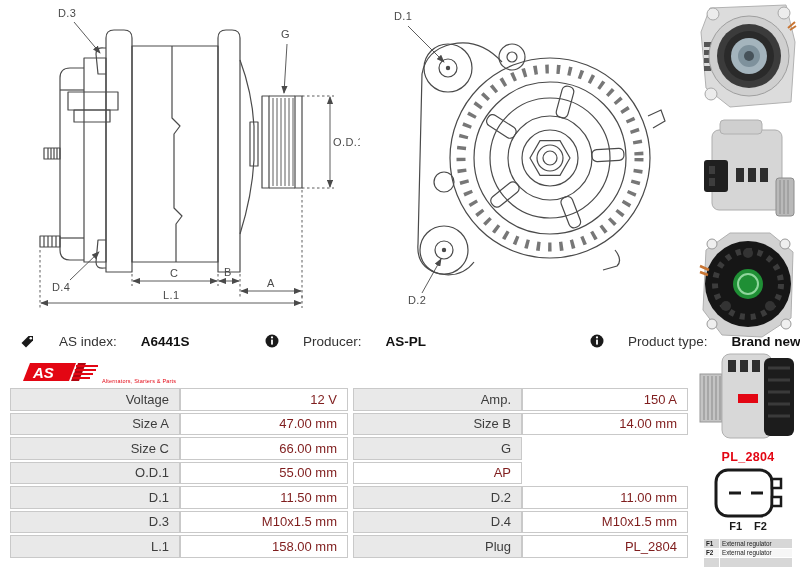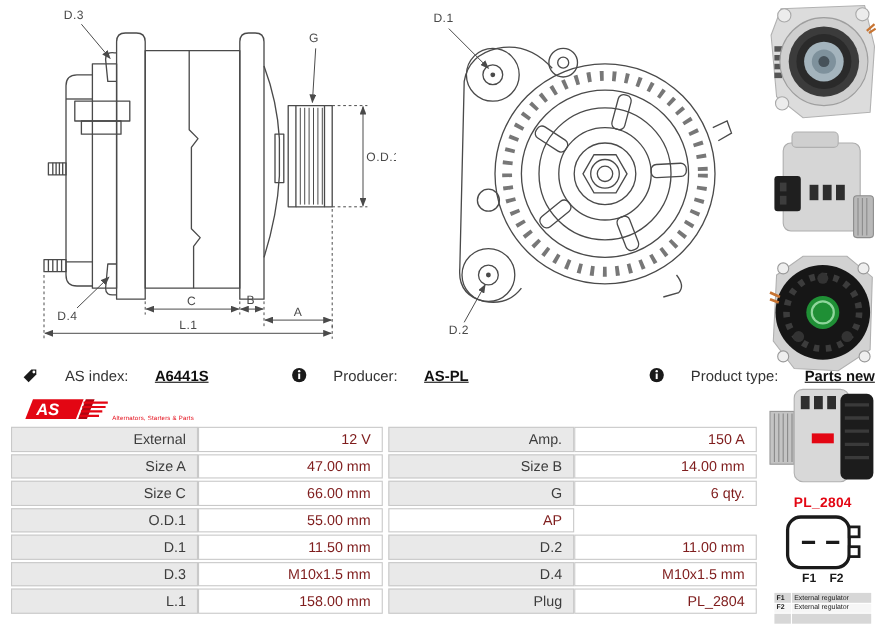--- a/index.html
+++ b/index.html
@@ -10,21 +10,21 @@
   
   .drawings{position:absolute;left:0;top:0;width:700px;height:315px;}
   .drawings svg text{font-family:"Liberation Sans",sans-serif;fill:#4a4a4a;font-size:11px;letter-spacing:.4px;}
   
   .info-grid{
     position:absolute;left:20px;top:324px;width:690px;
     display:grid;grid-template-columns:245px 325px 120px;grid-auto-rows:34px;
     font-size:13.5px;align-items:center;
   }
   .info-item{display:flex;align-items:center;gap:24px;white-space:nowrap;}
-  .info-item .b{font-weight:bold;color:#111;text-decoration:underline;}
+  .info-item .b{font-weight:bold;color:#111;}
   .red-line{color:#e30613;font-weight:bold;letter-spacing:.2px;}
   .icon{flex:0 0 auto;display:inline-flex;}
   .as-logo-wrap{display:flex;flex-direction:row;align-items:flex-end;margin-top:-4px;}
   .as-logo-tagline{font-size:5.5px;color:#e30613;margin-top:1px;letter-spacing:.2px;}
   
   .spec-table{position:absolute;left:10px;top:388px;width:680px;}
   .srow{display:grid;grid-template-columns:170px 168px 5px 169px 166px;margin-bottom:2px;}
   .cell{
     box-sizing:border-box;height:22.5px;border:1px solid #c9c9c9;
     display:flex;align-items:center;justify-content:flex-end;
@@ -172,54 +172,53 @@
 
   <div class="info-item">
     <span class="icon">
       <svg width="14" height="14" viewBox="0 0 14 14">
           <circle cx="7" cy="7" r="6.5" fill="#1a1a1a"></circle>
           <rect x="6.1" y="5.6" width="1.8" height="5" fill="#fff"></rect>
           <circle cx="7" cy="3.4" r="1.1" fill="#fff"></circle>
         </svg>
     </span>
     <span>Product type:</span>
-    <span class="b">Parts new</span>
+    <span class="b">Brand new</span>
   </div>
   <div class="as-logo-wrap">
     <svg width="82" height="22" viewBox="0 0 82 22">
       <polygon points="10,1 56,1 49,19 3,19" fill="#e30613"></polygon>
       <polygon points="58,1 66,1 59,19 51,19" fill="#b00510"></polygon>
       <path d="M56,4 H78 M54.8,8 H76 M53.6,12 H73 M52.4,16 H70" stroke="#e30613" stroke-width="2"></path>
       <text x="13" y="15.5" font-size="15" font-style="italic" font-weight="bold" fill="#fff" font-family="Liberation Sans, sans-serif">AS</text>
     </svg>
     <span class="as-logo-tagline">Alternators, Starters &amp; Parts</span>
   </div>
 </div>
 
 <div class="spec-table">
   <div class="srow">
-    <div class="cell lbl">External</div>
+    <div class="cell lbl">Voltage</div>
     <div class="cell val">12 V</div>
     <div class="gap"></div>
     <div class="cell lbl">Amp.</div>
     <div class="cell val">150 A</div>
   </div>
   <div class="srow">
     <div class="cell lbl">Size A</div>
     <div class="cell val">47.00 mm</div>
     <div class="gap"></div>
     <div class="cell lbl">Size B</div>
     <div class="cell val">14.00 mm</div>
   </div>
   <div class="srow">
     <div class="cell lbl">Size C</div>
     <div class="cell val">66.00 mm</div>
     <div class="gap"></div>
     <div class="cell lbl">G</div>
-    <div class="cell val">6 qty.</div>
   </div>
   <div class="srow">
     <div class="cell lbl">O.D.1</div>
     <div class="cell val">55.00 mm</div>
     <div class="gap"></div>
     <div class="cell val">AP</div>
   </div>
   <div class="srow">
     <div class="cell lbl">D.1</div>
     <div class="cell val">11.50 mm</div>

